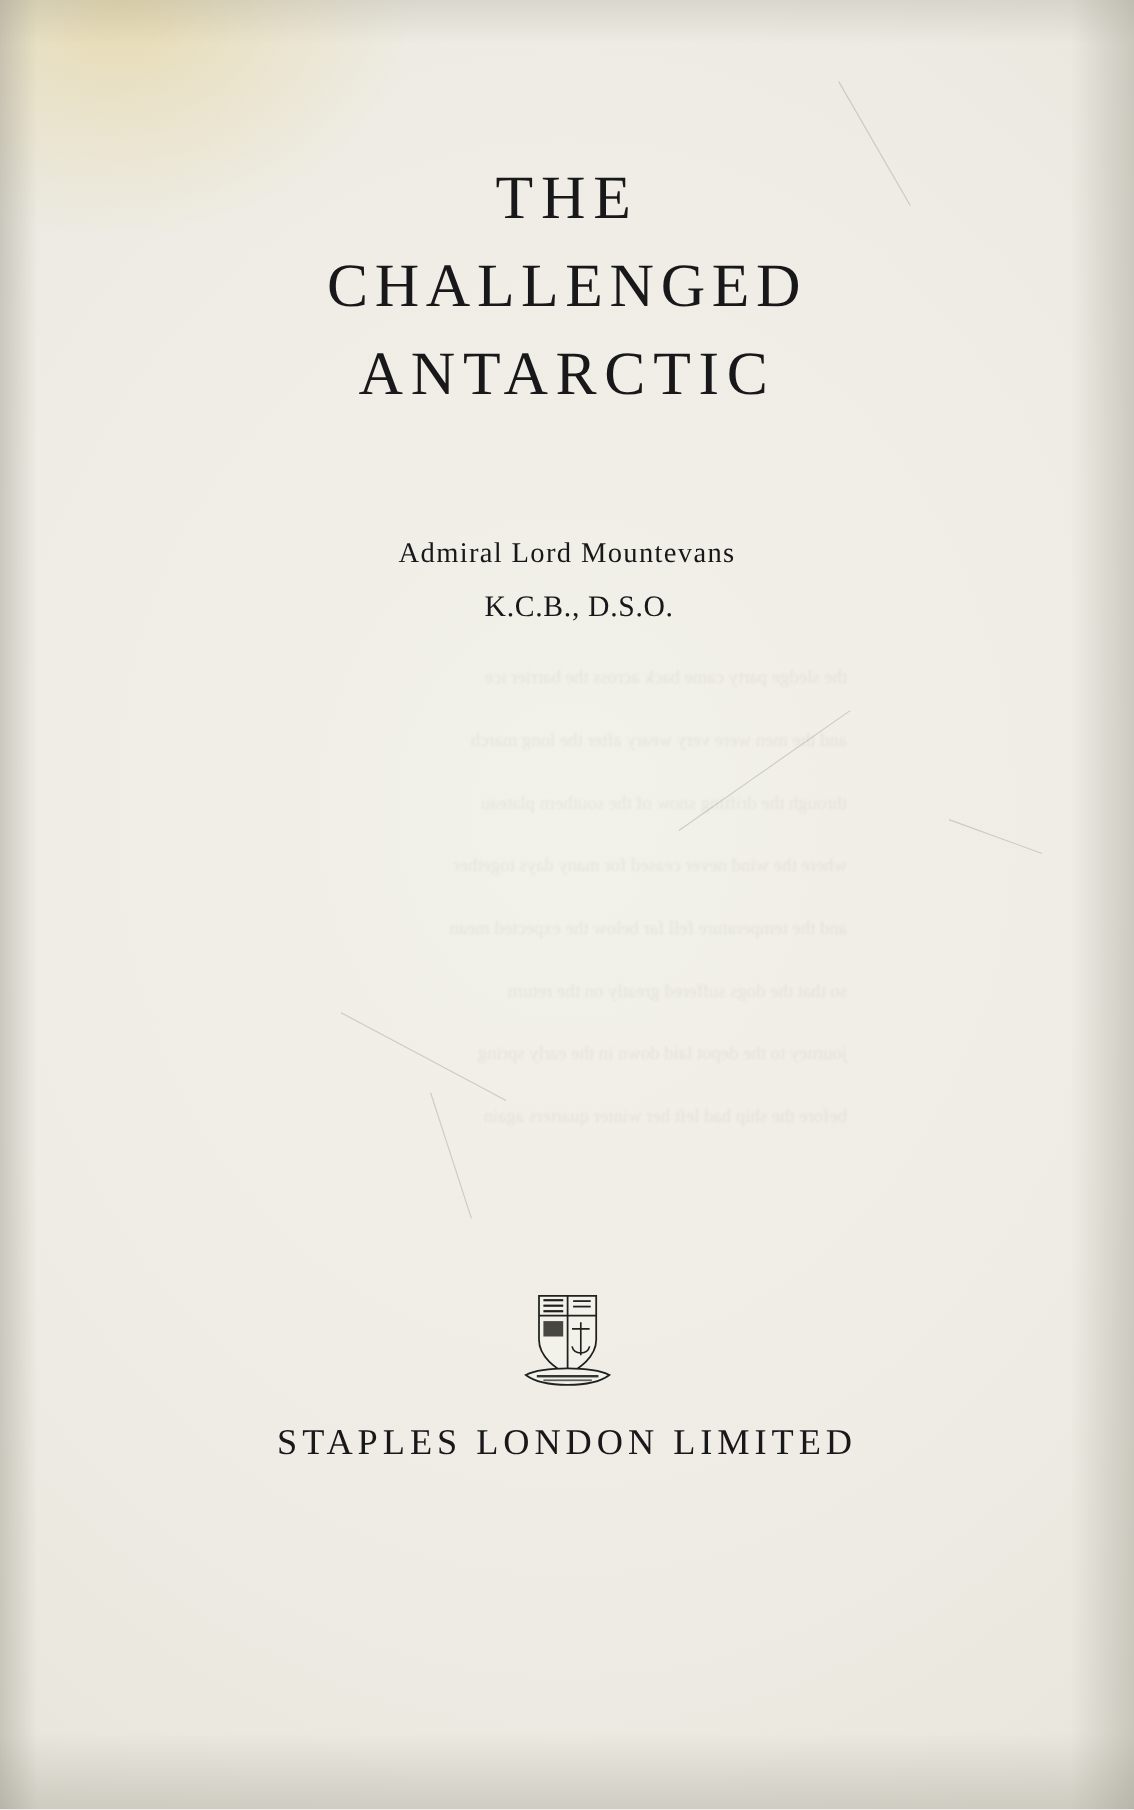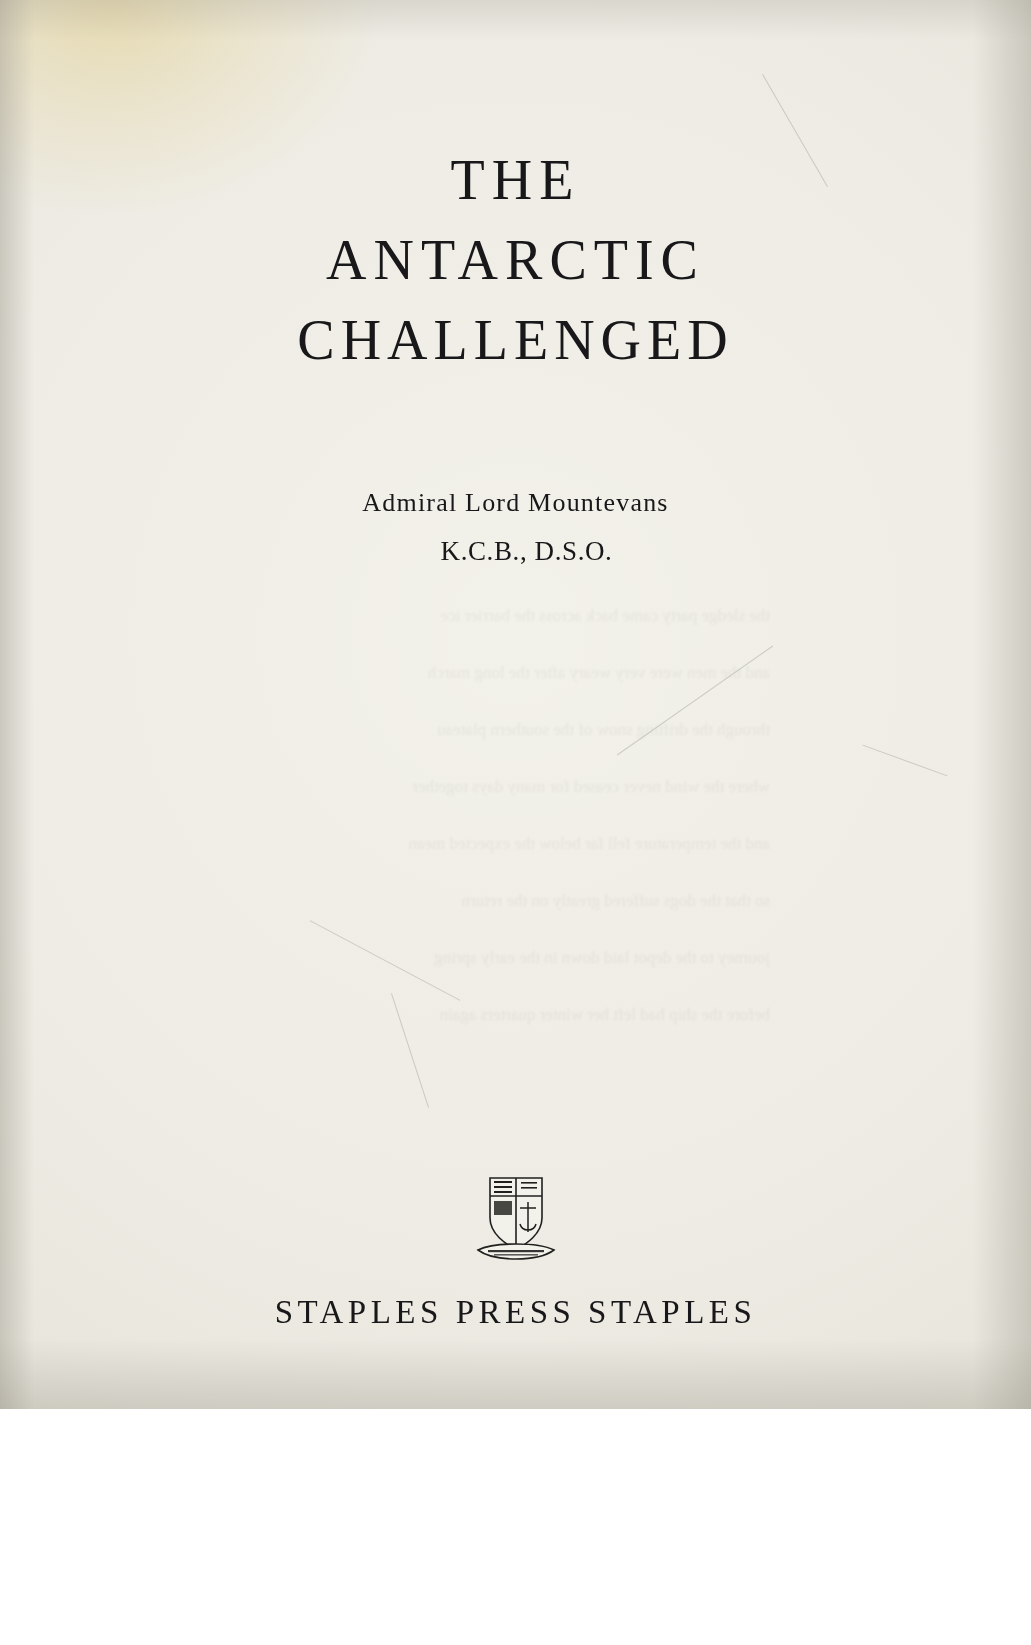--- a/index.html
+++ b/index.html
@@ -3,21 +3,21 @@
 <meta charset="utf-8">
 <style>
   html, body {
     margin: 0;
     padding: 0;
     background: #ffffff;
   }
   .page {
     position: relative;
     width: 1031px;
-    height: 1409px;
+    height: 1645px;
     overflow: hidden;
     background: #eceae2;
     font-family: "Liberation Serif", serif;
     color: #1b1b1b;
   }
   
   .paper-base {
     position: absolute;
     inset: 0;
     background:
@@ -181,22 +181,22 @@
   <div class="scratch" style="left:300px; top:960px; width:170px; height:1px; transform:rotate(28deg);"></div>
   <div class="scratch" style="left:350px; top:1050px; width:120px; height:1px; transform:rotate(72deg);"></div>
   <div class="scratch" style="left:600px; top:700px; width:190px; height:1px; transform:rotate(-35deg);"></div>
   <div class="scratch" style="left:730px; top:130px; width:130px; height:1px; transform:rotate(60deg);"></div>
   <div class="scratch" style="left:860px; top:760px; width:90px; height:1px; transform:rotate(20deg);"></div>
 
   <div class="content">
 
     <div class="title-block">
       <div class="title-line l1">THE</div>
+      <div class="title-line l3">CHALLENGED</div>
       <div class="title-line l2">ANTARCTIC</div>
-      <div class="title-line l3">CHALLENGED</div>
     </div>
 
     <div class="author-block">
       <div class="author">Admiral Lord Mountevans</div>
       <div class="honours">K.C.B., D.S.O.</div>
     </div>
 
     <div class="publisher-block">
       <svg class="logo" viewBox="0 0 104 96" aria-hidden="true">
         <g fill="none" stroke="#20201f" stroke-width="1.6">
@@ -224,17 +224,17 @@
         </g>
 
         <g>
           <path d="M14 80 C30 72 74 72 90 80 C74 92 30 92 14 80 Z" fill="#f2f1ea" stroke="#20201f" stroke-width="1.6"></path>
           <g fill="#20201f">
             <rect x="24" y="80" width="56" height="2.2" opacity="0.9"></rect>
             <rect x="30" y="84" width="44" height="1.6" opacity="0.7"></rect>
           </g>
         </g>
       </svg>
-      <div class="publisher-name">STAPLES PRESS STAPLES</div>
+      <div class="publisher-name">STAPLES LONDON LIMITED</div>
     </div>
 
   </div>
 </div>
 
 </body></html>

